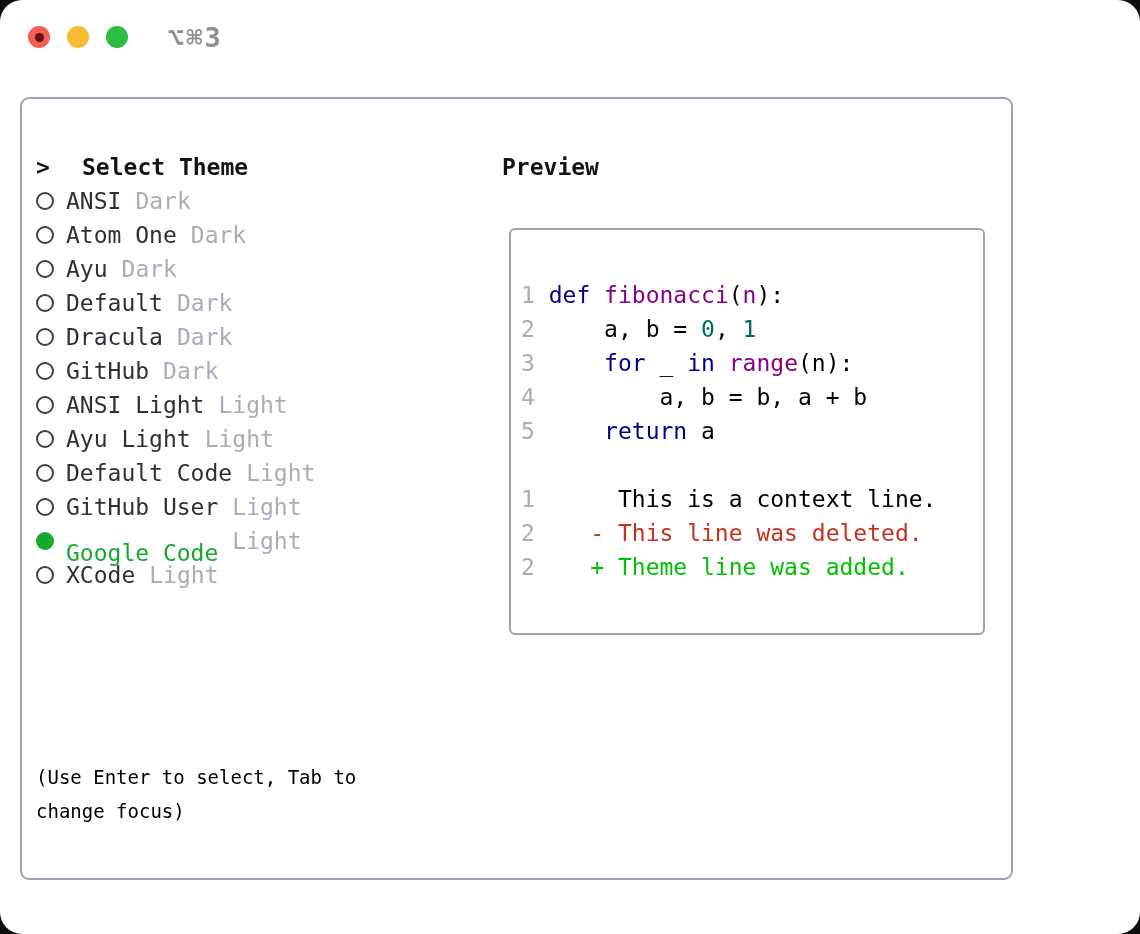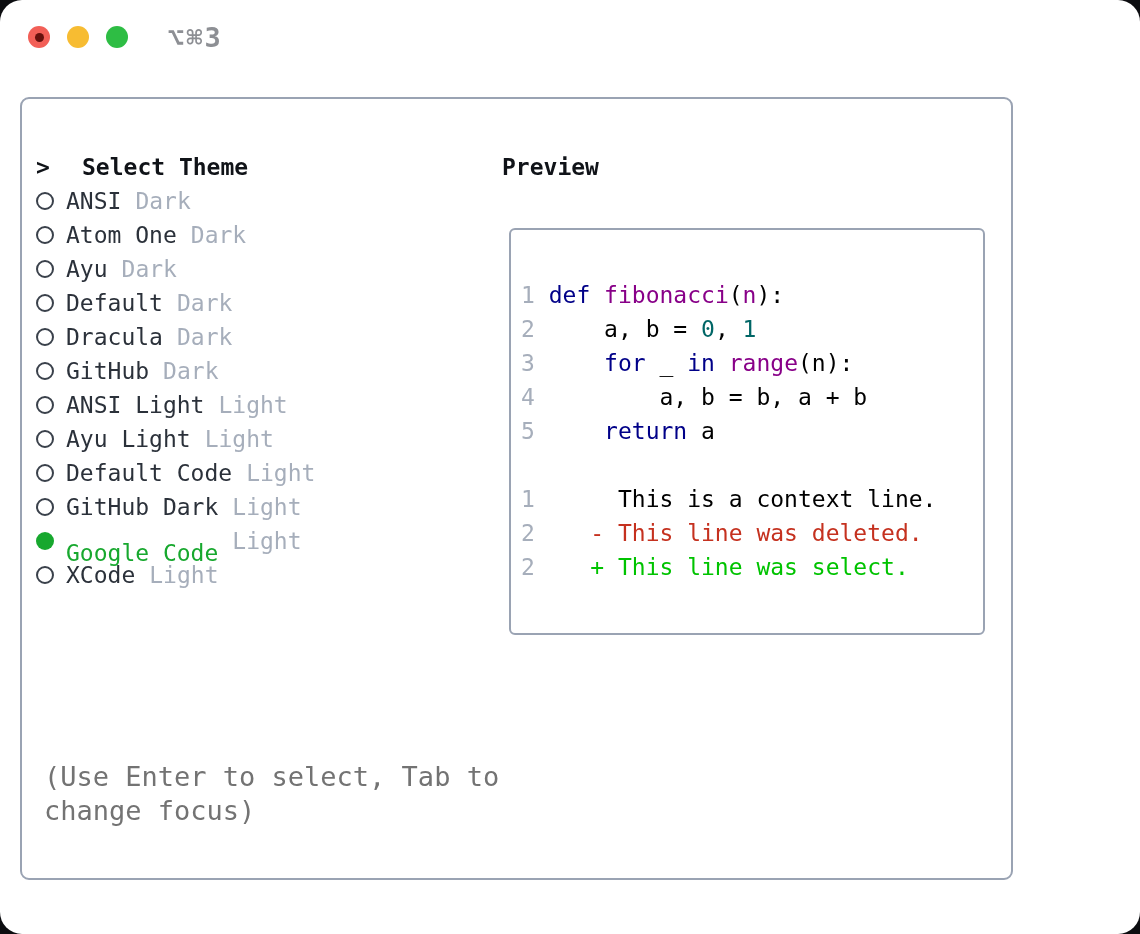--- a/index.html
+++ b/index.html
@@ -29,21 +29,21 @@
   .marker{display:inline-flex;width:30px;flex:0 0 30px;align-items:center;}
   .ring{width:14px;height:14px;border:2px solid #3a414b;border-radius:50%;box-sizing:content-box;}
   .dot{width:18px;height:18px;background:#17a82e;border-radius:50%;}
   .caret{font-weight:700;color:#101318;font-size:23px;}
   .hdr{font-weight:700;color:#101318;margin-left:16px;}
   .name{color:#2b313a;}
   .name.sel{color:#17a82e;margin-top:24px;}
   .variant{color:#a6aebb;margin-left:14px;}
   #theme-list{position:absolute;left:14px;top:51px;}
   #apply-block{position:absolute;left:14px;top:525px;}
-  #help{position:absolute;left:22px;top:661px;font-size:27px;line-height:34px;color:#737373;white-space:pre;}
+  #help{position:absolute;left:14px;top:661px;font-size:19px;line-height:34px;color:#000000;white-space:pre;}
   
   .preview-title{position:absolute;left:480px;top:51px;height:34px;display:flex;align-items:center;
     font-size:23px;font-weight:700;color:#101318;}
   .preview-box{
     position:absolute;left:487px;top:101px;width:476px;height:407px;
     border:2px solid #9aa3b3;border-radius:6px;box-sizing:border-box;background:#fff;
     padding:48px 0 0 10px;overflow:hidden;margin-top:28px;
   }
   .code-line{font-size:23px;line-height:34px;white-space:pre;}
   .tk-num{color:#a6aebb;}
@@ -77,37 +77,37 @@
 
     <div class="row"><span class="marker"><span class="ring"></span></span><span class="name">ANSI</span><span class="variant">Dark</span></div>
         <div class="row"><span class="marker"><span class="ring"></span></span><span class="name">Atom One</span><span class="variant">Dark</span></div>
         <div class="row"><span class="marker"><span class="ring"></span></span><span class="name">Ayu</span><span class="variant">Dark</span></div>
         <div class="row"><span class="marker"><span class="ring"></span></span><span class="name">Default</span><span class="variant">Dark</span></div>
         <div class="row"><span class="marker"><span class="ring"></span></span><span class="name">Dracula</span><span class="variant">Dark</span></div>
         <div class="row"><span class="marker"><span class="ring"></span></span><span class="name">GitHub</span><span class="variant">Dark</span></div>
         <div class="row"><span class="marker"><span class="ring"></span></span><span class="name">ANSI Light</span><span class="variant">Light</span></div>
         <div class="row"><span class="marker"><span class="ring"></span></span><span class="name">Ayu Light</span><span class="variant">Light</span></div>
         <div class="row"><span class="marker"><span class="ring"></span></span><span class="name">Default Code</span><span class="variant">Light</span></div>
-        <div class="row"><span class="marker"><span class="ring"></span></span><span class="name">GitHub Dark</span><span class="variant">Light</span></div>
+        <div class="row"><span class="marker"><span class="ring"></span></span><span class="name">GitHub User</span><span class="variant">Light</span></div>
         <div class="row"><span class="marker"><span class="dot"></span></span><span class="name sel">Google Code</span><span class="variant">Light</span></div>
         <div class="row"><span class="marker"><span class="ring"></span></span><span class="name">XCode</span><span class="variant">Light</span></div>
       </div>
 
 
     <div id="help"><div>(Use Enter to select, Tab to</div><div>change focus)</div></div>
 
     <div class="preview-title">Preview</div>
 
     <div class="preview-box" id="preview-box">
 
     <div class="code-line"><span class="tk-num">1 </span><span class="tk-kw">def</span><span class="tk-pl"> </span><span class="tk-fn">fibonacci</span><span class="tk-pl">(</span><span class="tk-fn">n</span><span class="tk-pl">):</span></div>
         <div class="code-line"><span class="tk-num">2 </span><span class="tk-pl">    a, b = </span><span class="tk-lit">0</span><span class="tk-pl">, </span><span class="tk-lit">1</span></div>
         <div class="code-line"><span class="tk-num">3 </span><span class="tk-pl">    </span><span class="tk-kw">for</span><span class="tk-pl"> _ </span><span class="tk-kw">in</span><span class="tk-pl"> </span><span class="tk-fn">range</span><span class="tk-pl">(n):</span></div>
         <div class="code-line"><span class="tk-num">4 </span><span class="tk-pl">        a, b = b, a + b</span></div>
         <div class="code-line"><span class="tk-num">5 </span><span class="tk-pl">    </span><span class="tk-kw">return</span><span class="tk-pl"> a</span></div>
         <div class="code-line"><span class="tk-pl"> </span></div>
         <div class="code-line"><span class="tk-num">1 </span><span class="tk-ctx">     This is a context line.</span></div>
         <div class="code-line"><span class="tk-num">2 </span><span class="tk-del">   - This line was deleted.</span></div>
-        <div class="code-line"><span class="tk-num">2 </span><span class="tk-add">   + This line was select.</span></div>
+        <div class="code-line"><span class="tk-num">2 </span><span class="tk-add">   + Theme line was added.</span></div>
       </div>
 
   </div>
 </div>
 
 </body></html>

